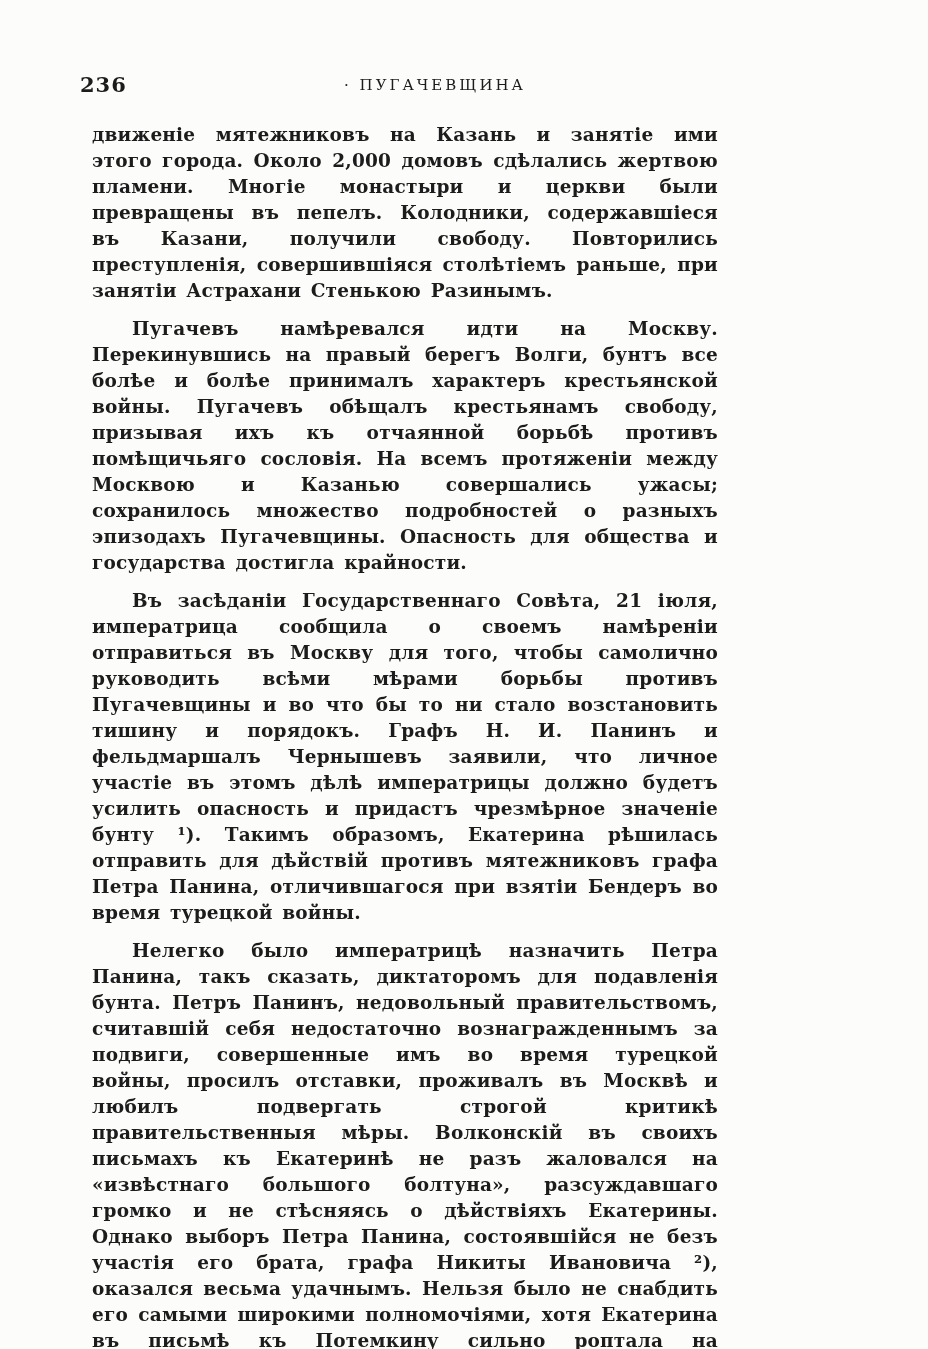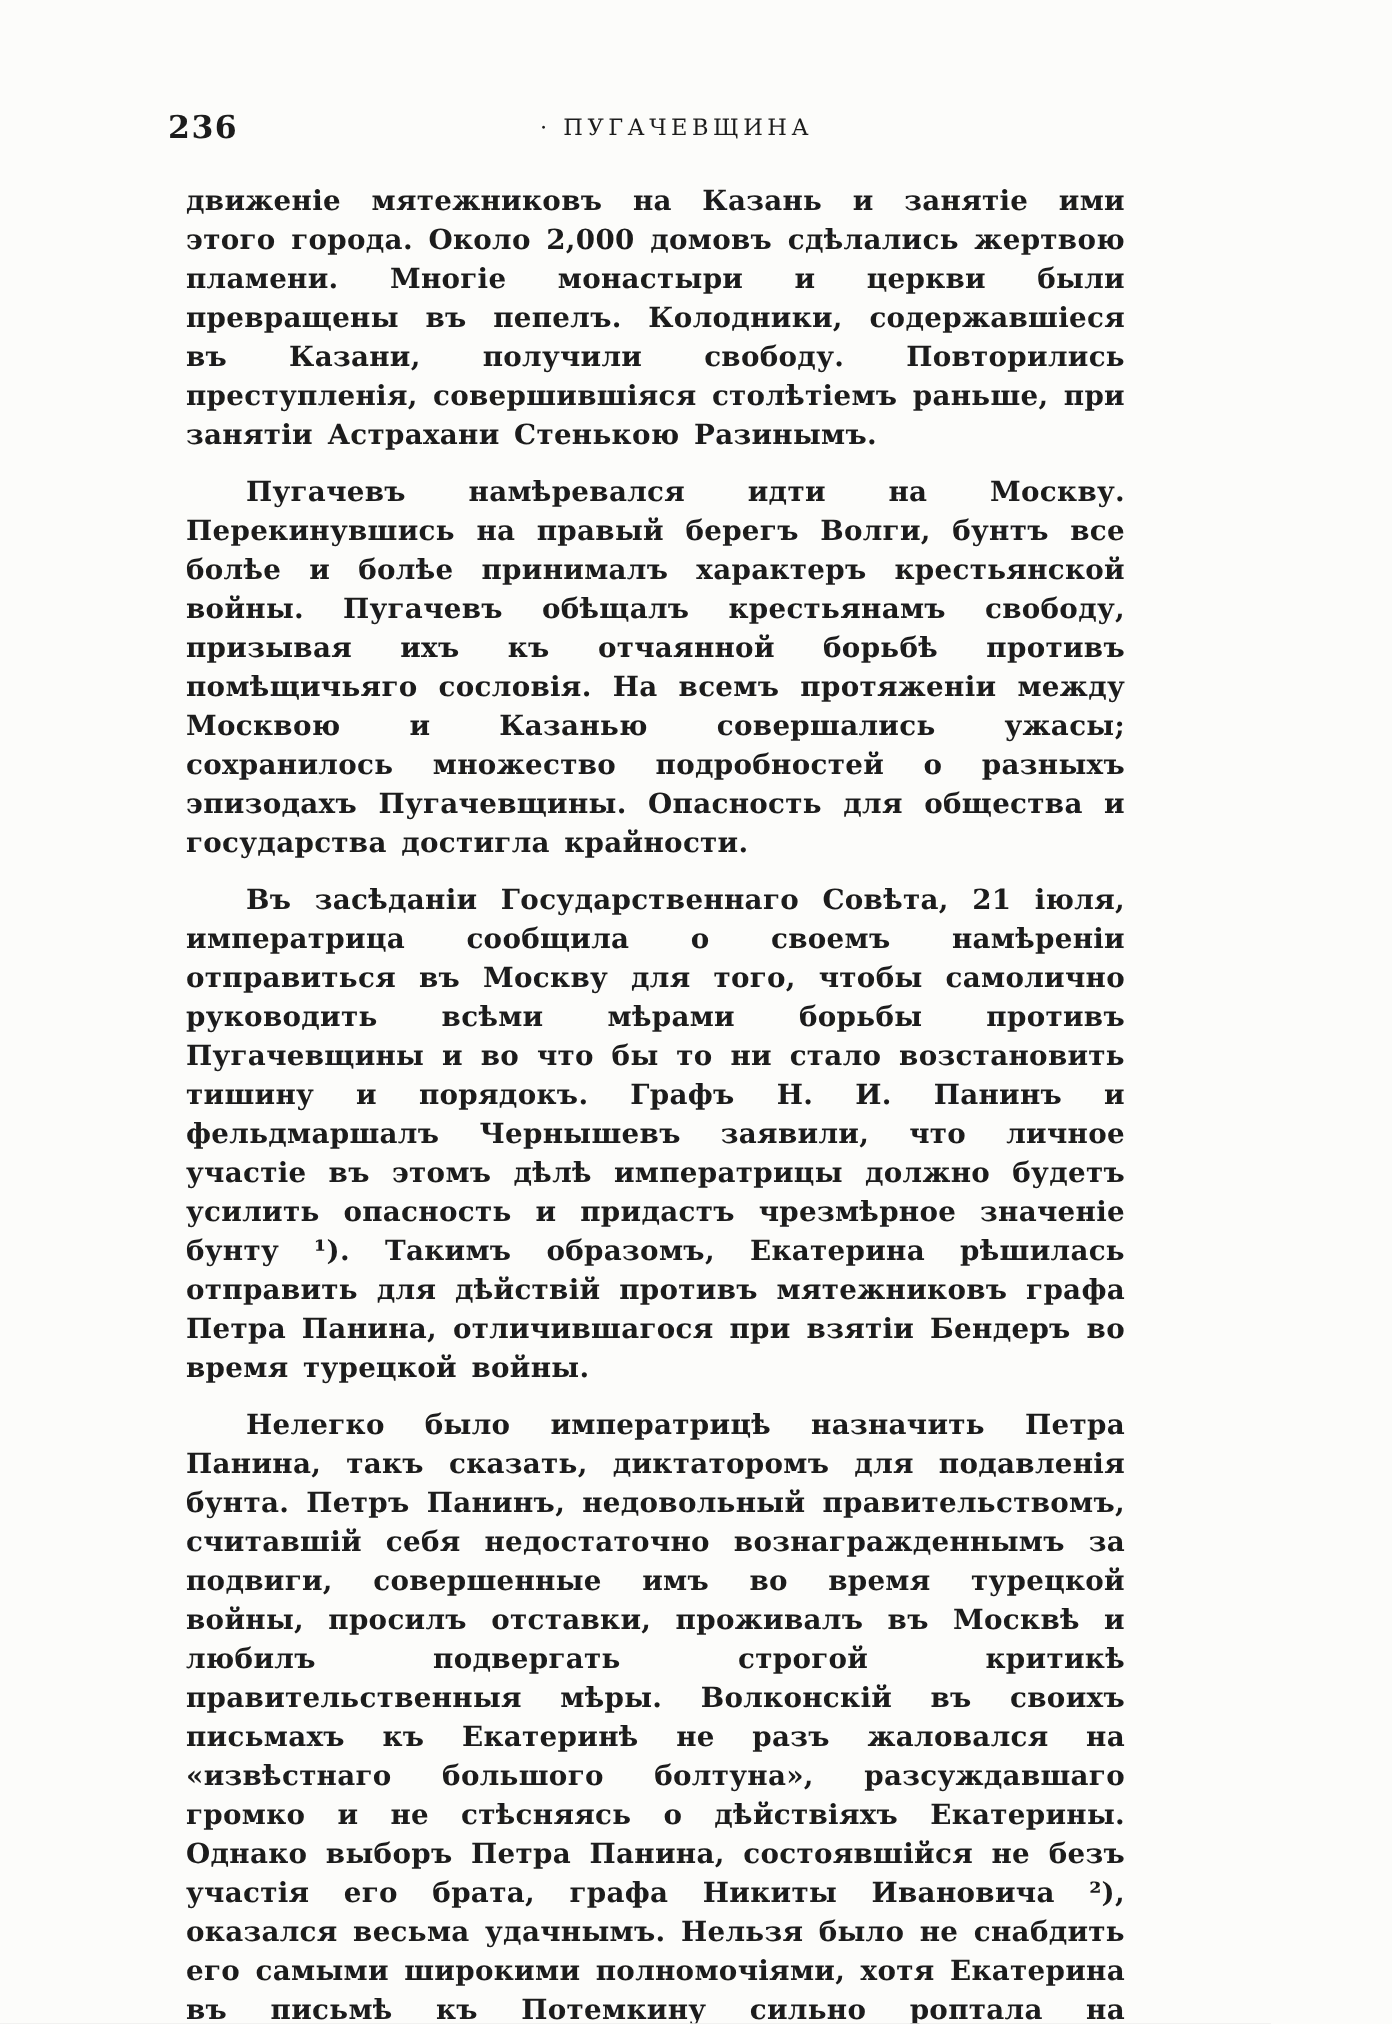--- a/index.html
+++ b/index.html
@@ -7,21 +7,21 @@
     padding: 0;
     background: #e9e9e7;
   }
   .page {
     position: relative;
     width: 928px;
     height: 1349px;
     margin: 0 auto;
     background: #fcfcfa;
     box-sizing: border-box;
-    padding: 72px 138px 40px 112px;
+    padding: 72px 138px 40px 80px;
     font-family: "DejaVu Serif", "Liberation Serif", serif;
     color: #1c1c1c;
     overflow: hidden;
   }
   .page-header {
     position: relative;
     height: 30px;
     margin-bottom: 20px;
   }
   .page-number {

